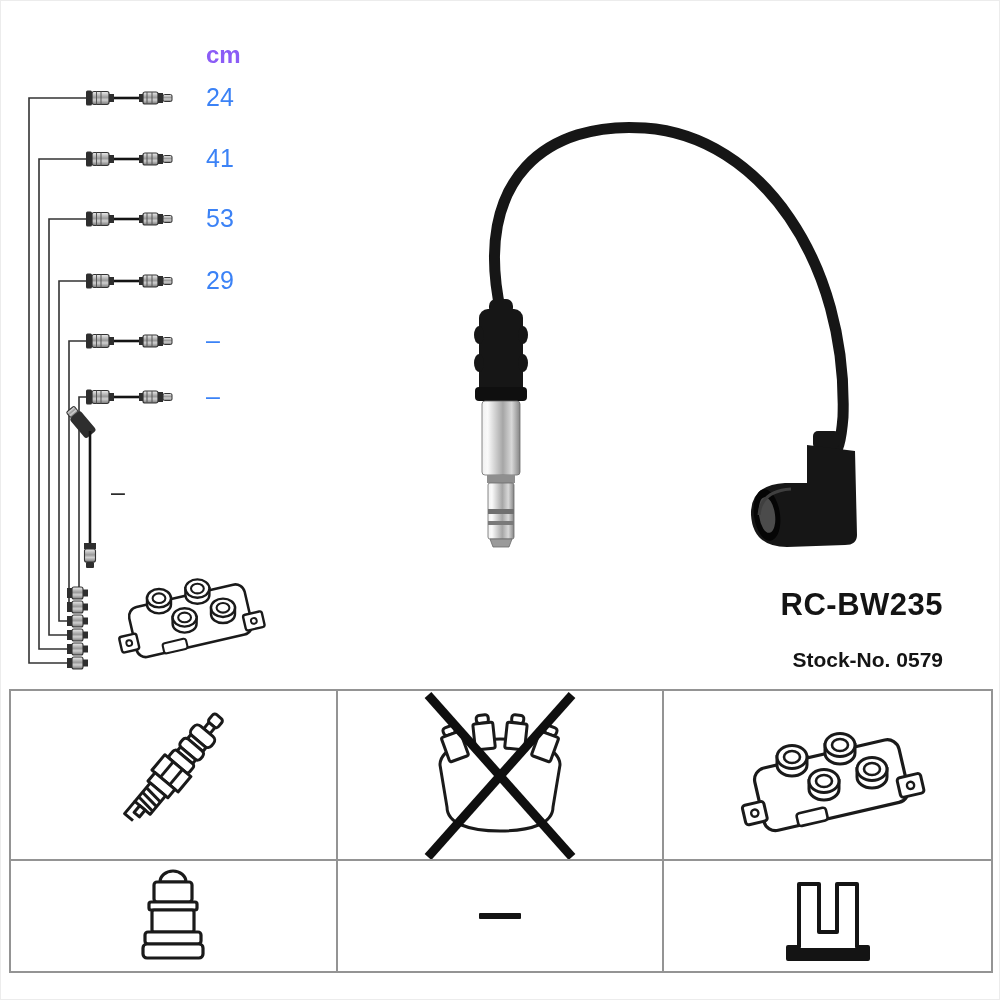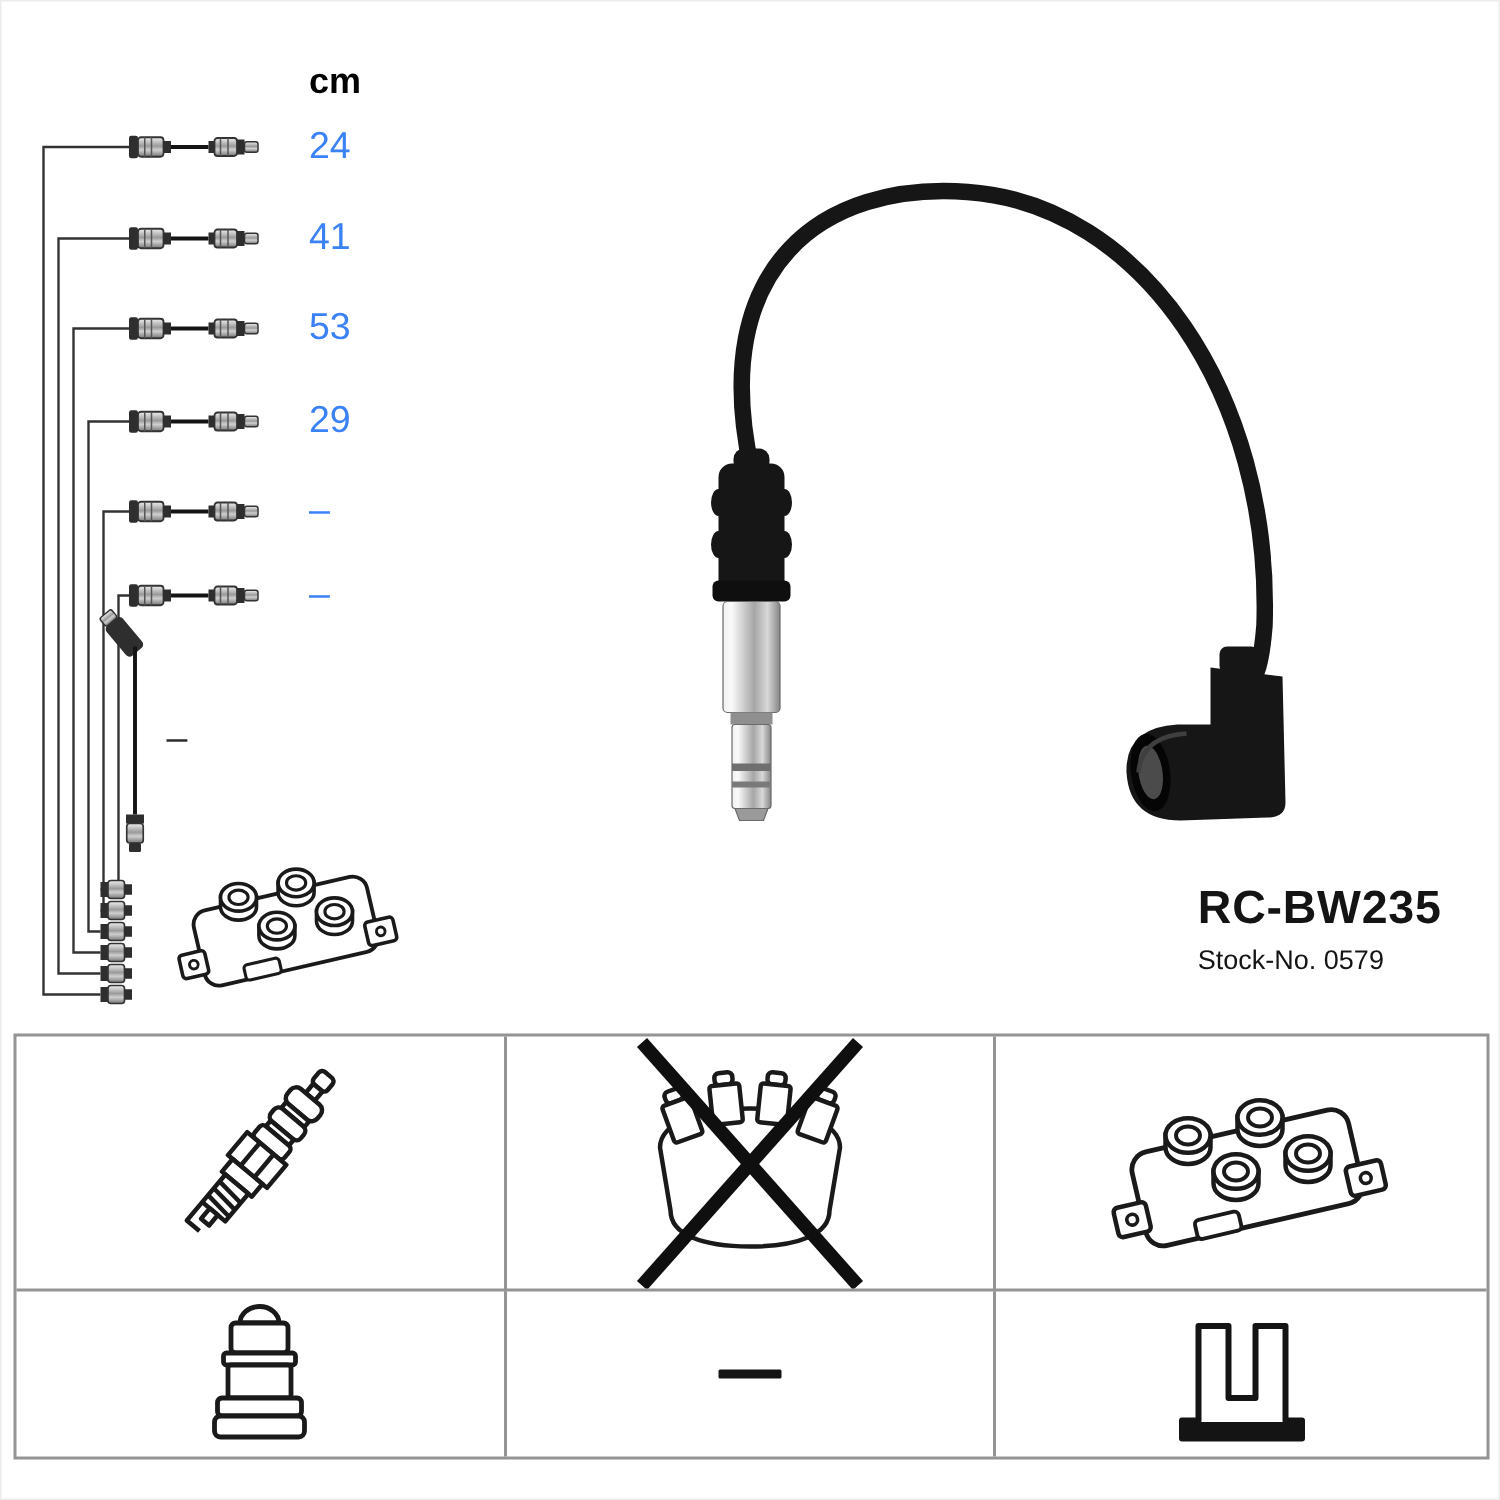--- a/index.html
+++ b/index.html
@@ -3,27 +3,27 @@
 <meta charset="utf-8">
 <style>
   *{margin:0;padding:0;box-sizing:border-box}
   html,body{background:#fff}
   body{font-family:"Liberation Sans",sans-serif;color:#1a1a1a}
   .canvas{position:relative;width:1000px;height:1000px;background:#fff;overflow:hidden;border:1px solid #ececec}
   .art{position:absolute;left:0;top:0}
   .sprite{position:absolute;width:0;height:0;overflow:hidden}
   .lead{fill:none;stroke:#333;stroke-width:1.6}
   .overlay{position:absolute;white-space:nowrap}
-  .unit{left:205px;top:40px;font-size:24px;font-weight:700;color:#000000}
+  .unit{left:205px;top:40px;font-size:24px;font-weight:700;color:#8b5cf6}
   .len{left:205px;font-size:25px;font-weight:400;color:#3b82f6}
   .l0{top:82px}.l1{top:143px}.l2{top:203px}.l3{top:265px}.l4{top:325px}.l5{top:381px}
   .coil-len{left:110px;top:477px;font-size:25px;color:#2b2b2b}
-  .product{position:absolute;right:38px;top:586px;text-align:left;color:#141414}
+  .product{position:absolute;right:56px;top:586px;text-align:right;color:#141414}
   .code{font-size:31px;font-weight:700;letter-spacing:.5px}
-  .stock{font-size:18px;font-weight:400;margin-top:7px}
+  .stock{font-size:21px;font-weight:700;margin-top:25px}
   .grid{position:absolute;left:8px;top:688px;width:984px;height:284px;border:2px solid #949494;
         display:grid;grid-template-columns:1fr 1fr 1fr;grid-template-rows:170px 1fr;background:#fff}
   .cell{border-right:2px solid #949494;border-bottom:2px solid #949494;display:flex;align-items:center;justify-content:center}
   .cell:nth-child(3n){border-right:none}
   .cell:nth-child(n+4){border-bottom:none}
   .dash-bar{width:42px;height:6px;background:#141414;border-radius:1px}
 </style>
 </head>
 <body>
 

